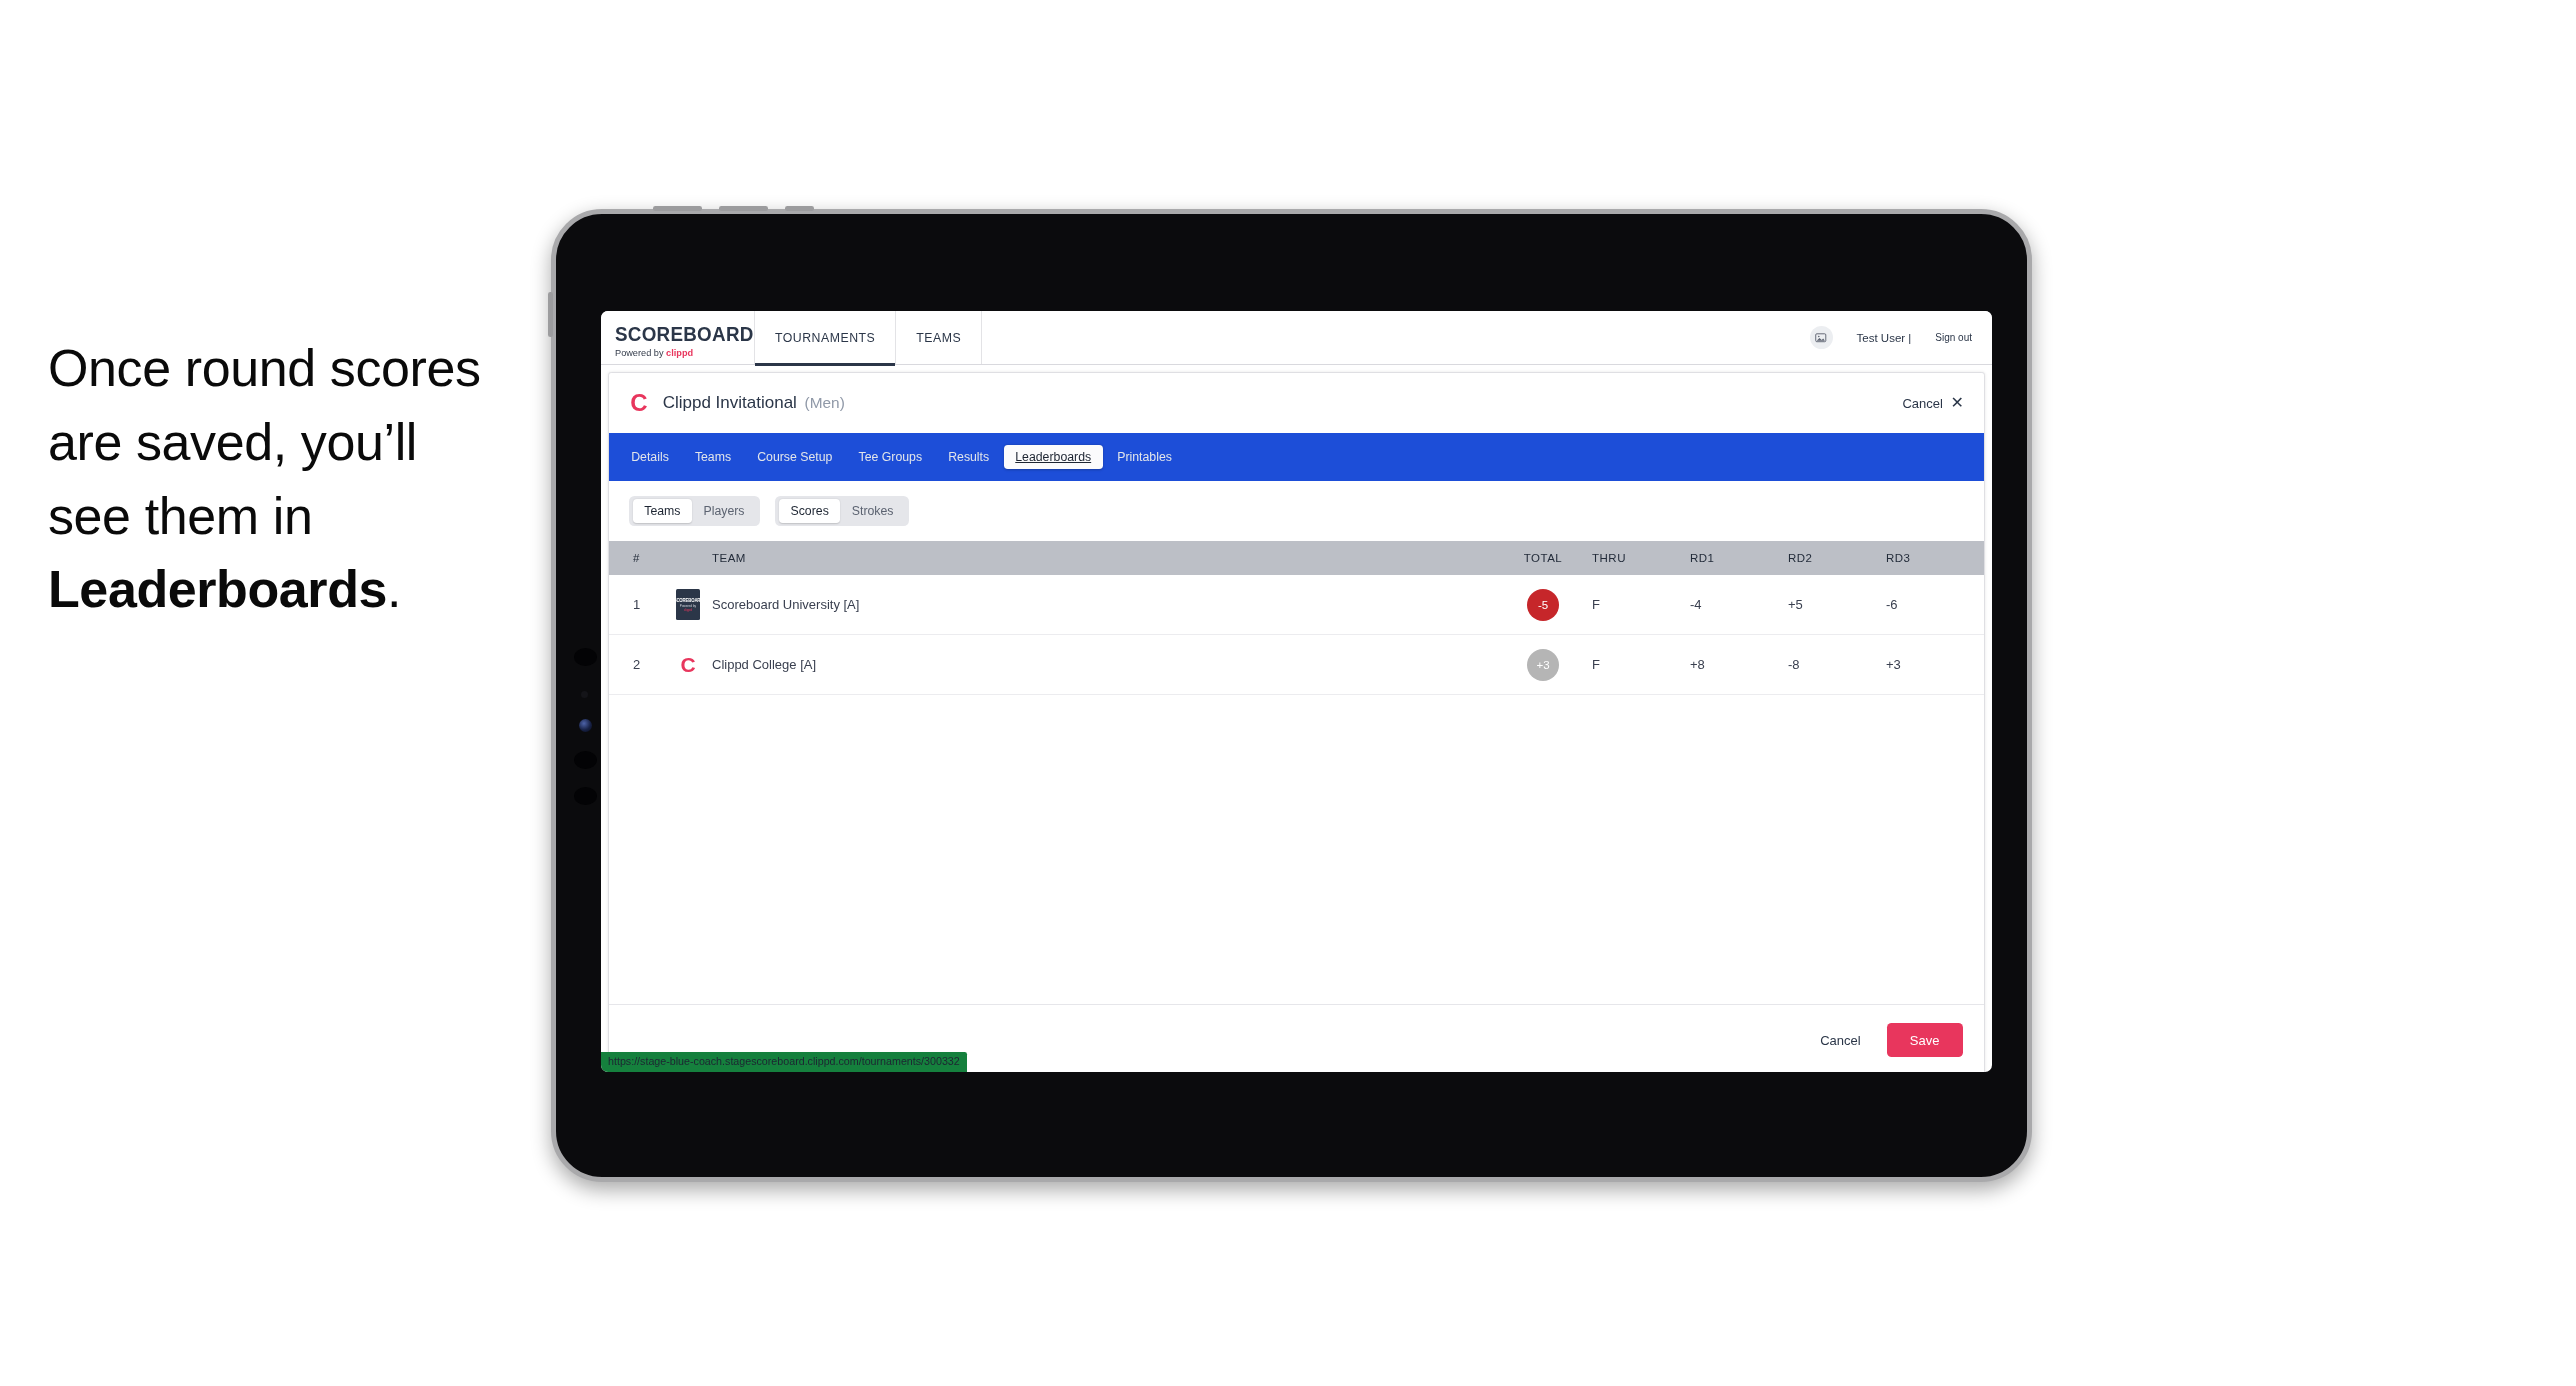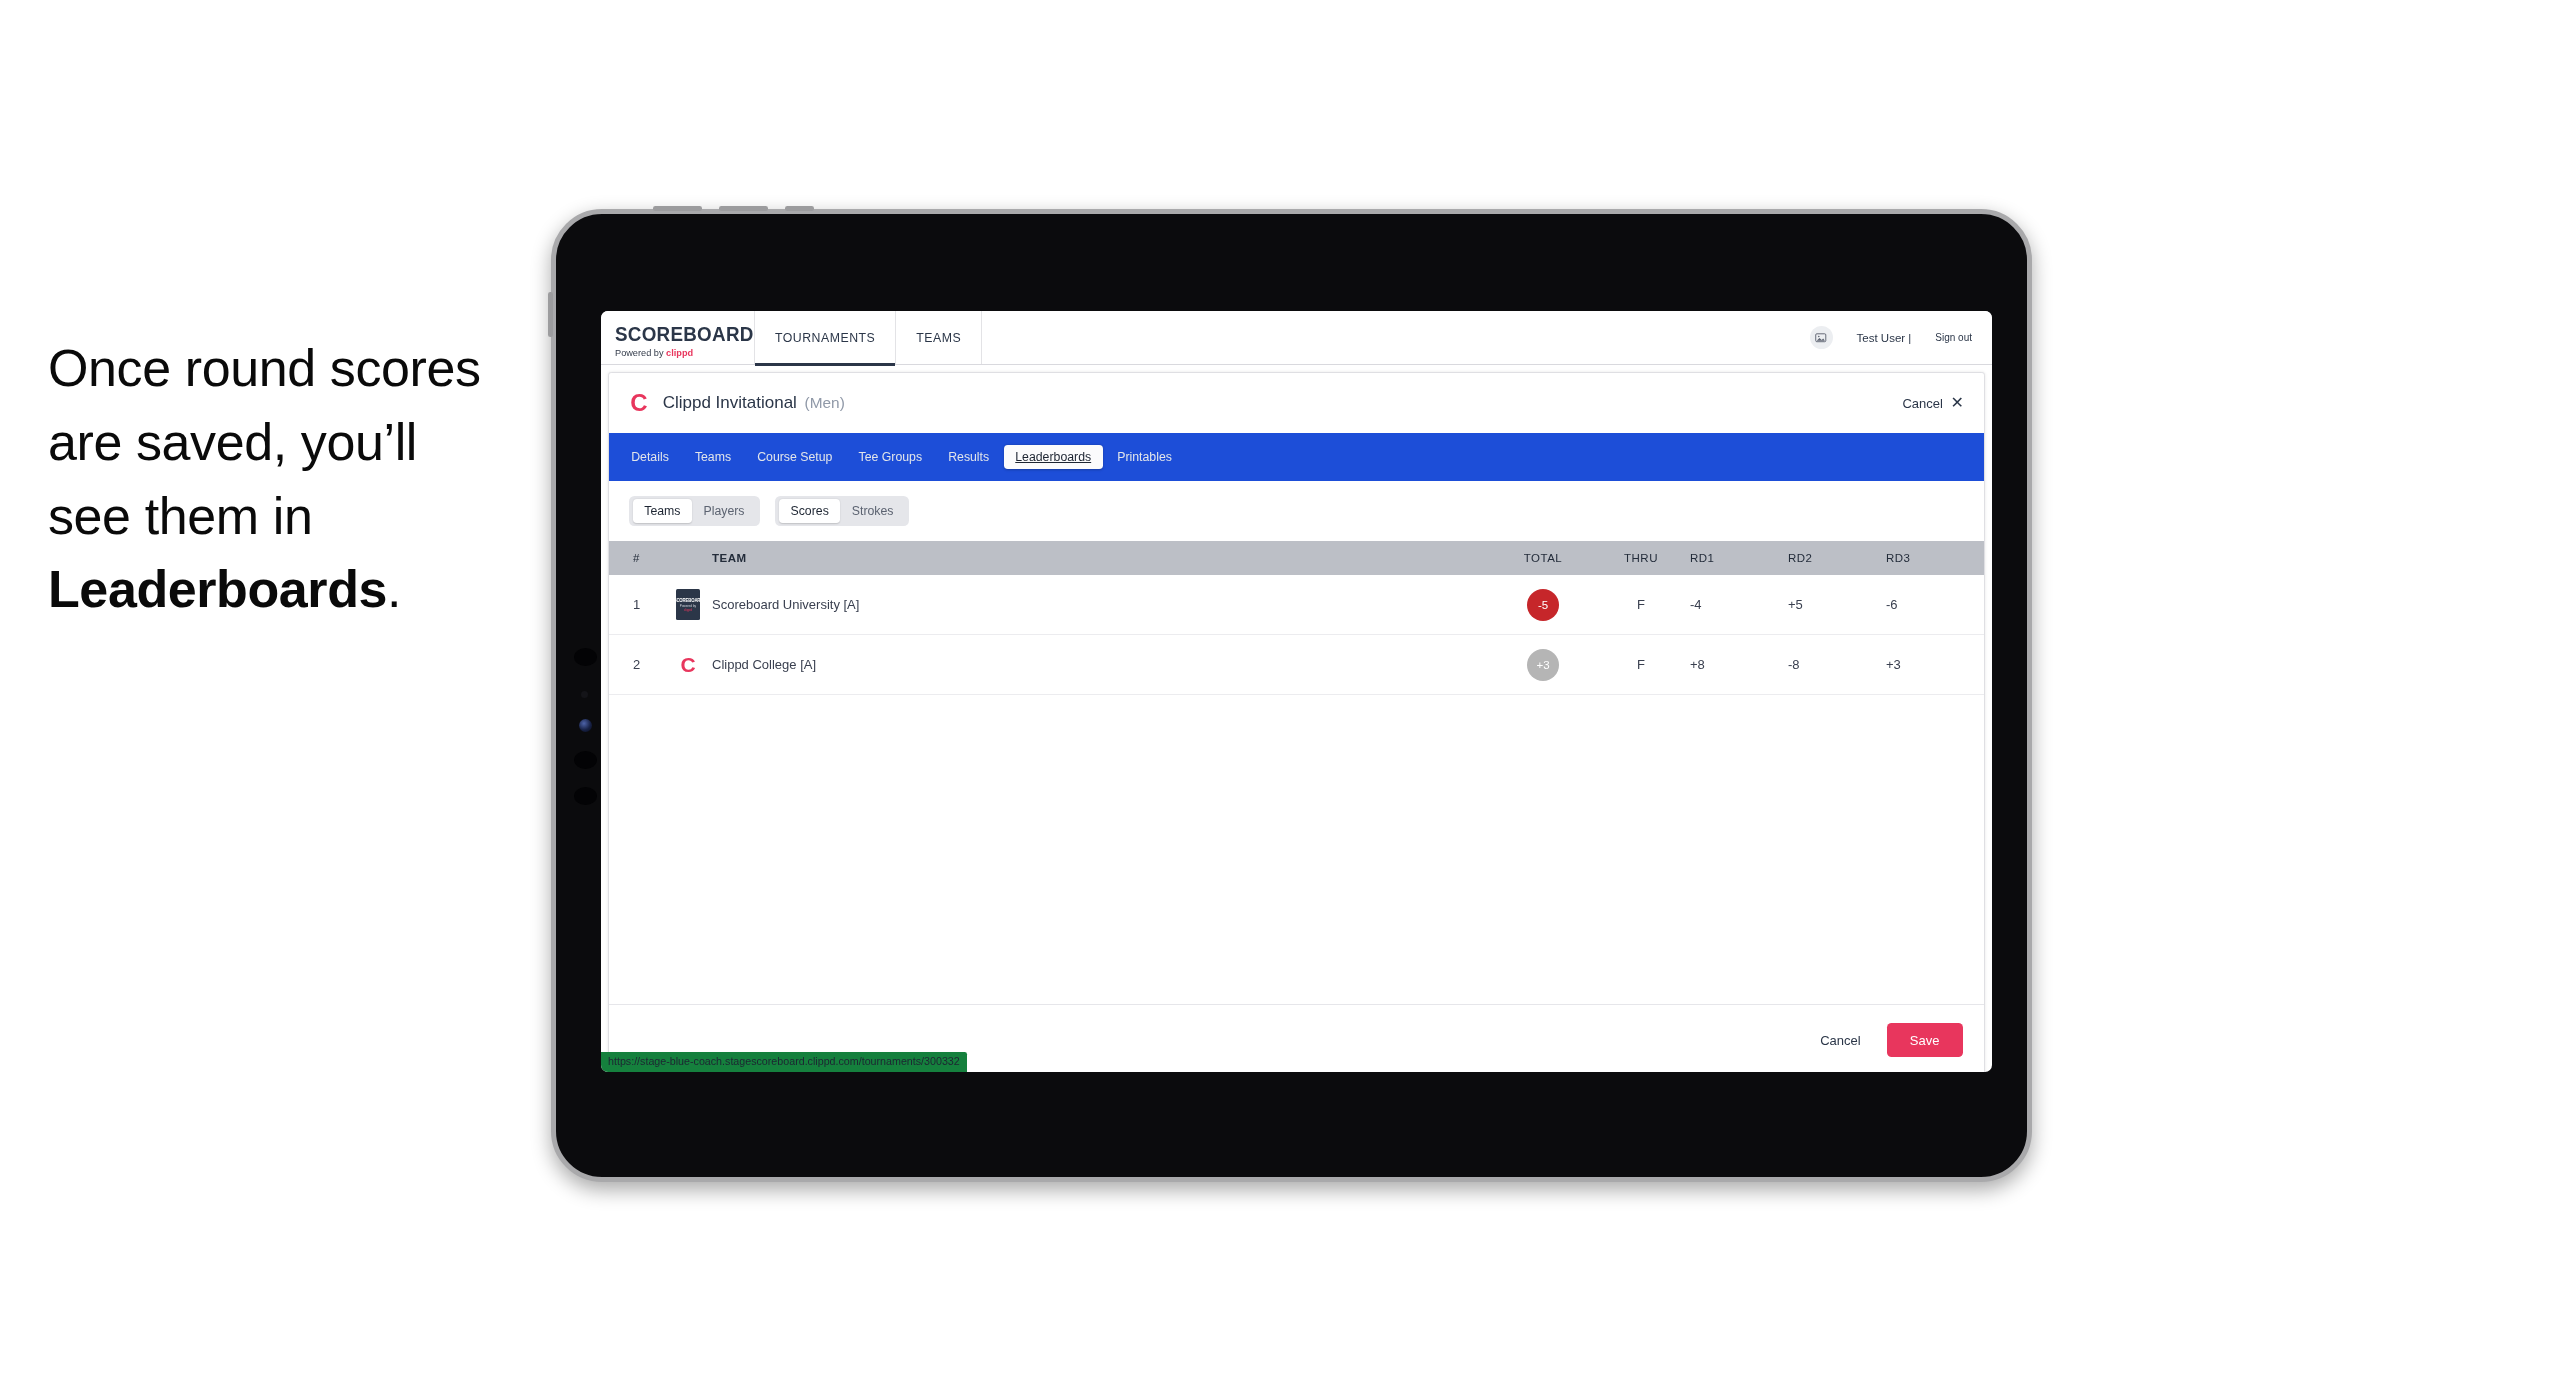--- a/index.html
+++ b/index.html
@@ -197,24 +197,24 @@
   }
   .row {
     height: 60px; display: flex; align-items: center;
     border-bottom: 0.8px solid #ececef;
     font-size: 13px; color: #3a4050;
   }
   .c-rank   { width: 55px;  text-align: center; }
   .c-logo   { width: 48px;  display:flex; align-items:center; justify-content:center; }
   .c-team   { flex: 1; }
   .c-total  { width: 98px; display:flex; align-items:center; justify-content:center; }
-  .c-thru   { width: 98px; text-align: center; }
+  .c-thru   { width: 98px; text-align: left; }
   .c-rd     { width: 98px; }
   #thead .c-rank { text-align: center; }
-  #thead .c-team { padding-left: 0; font-weight: bold; }
+  #thead .c-team { padding-left: 0; }
 
   .badge {
     width: 32px; height: 32px; border-radius: 50%;
     display: flex; align-items: center; justify-content: center;
     color: #ffffff; font-size: 11.5px;
   }
   .badge.red  { background: #c6262a; }
   .badge.gray { background: #b5b5b5; }
 
   .team-logo-tile {

